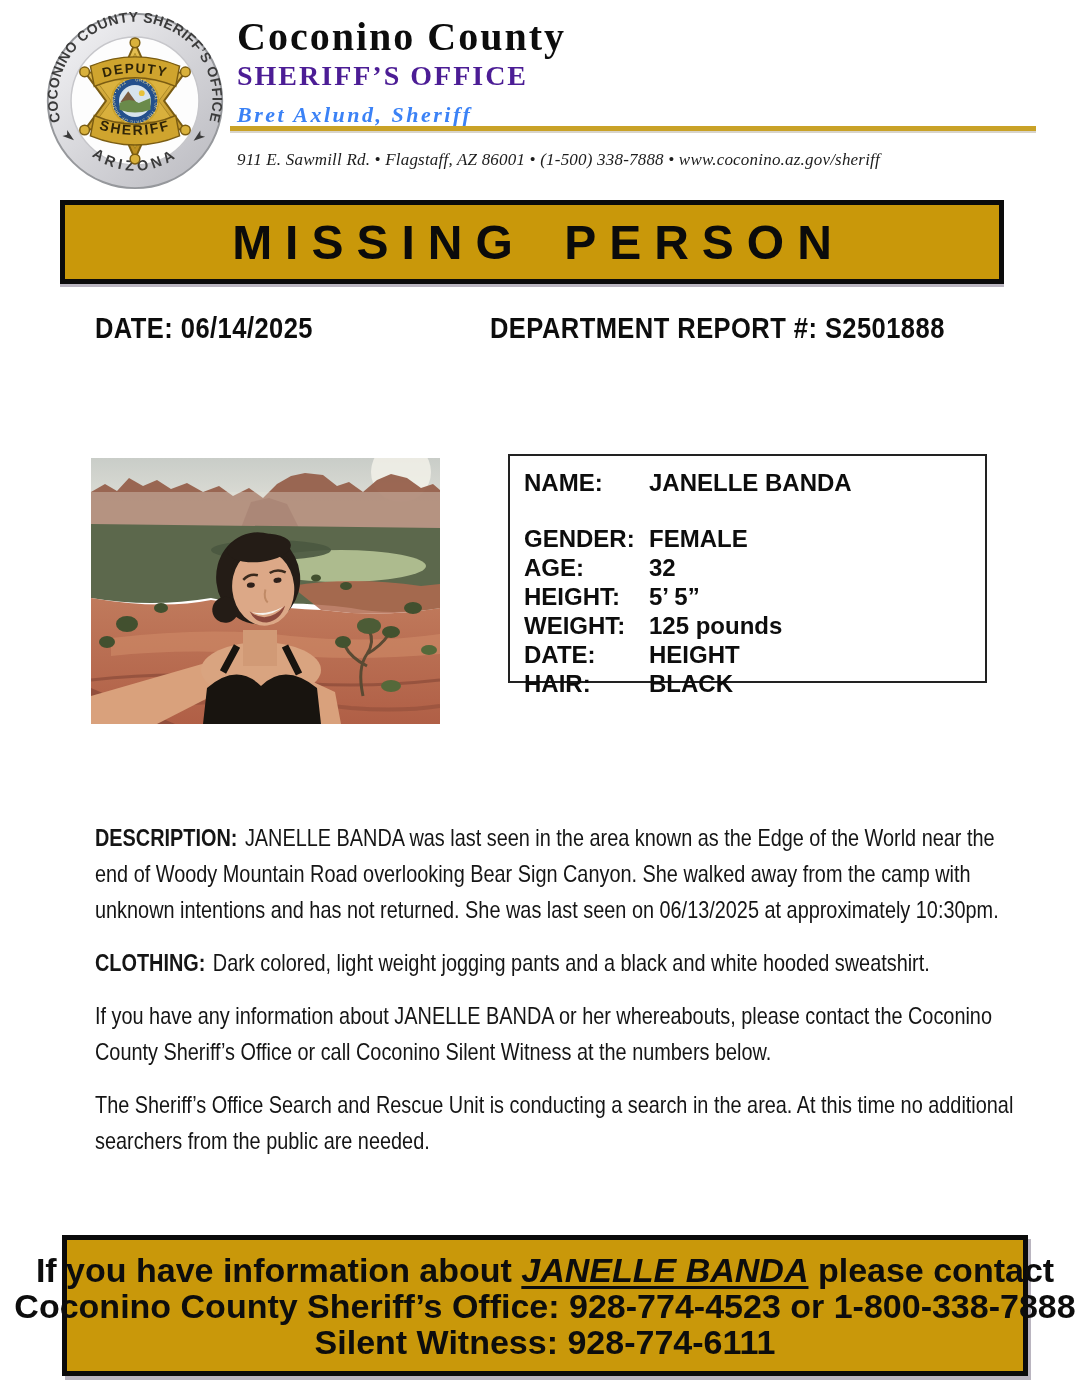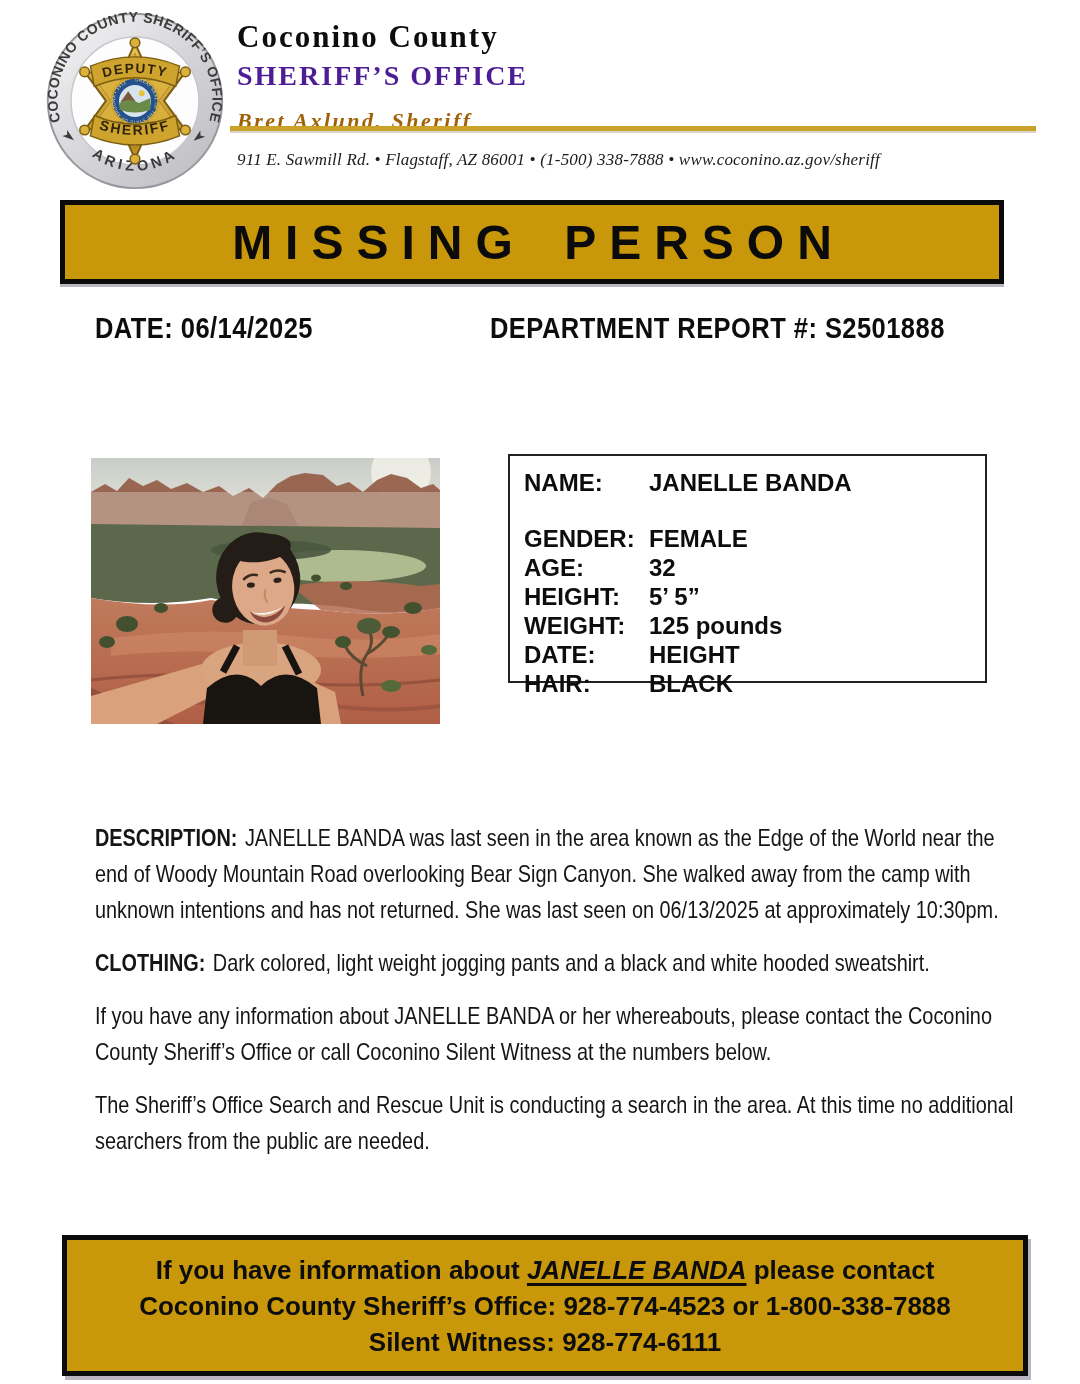--- a/index.html
+++ b/index.html
@@ -6,29 +6,29 @@
   .page {
     position:relative; width:1080px; height:1384px; background:#ffffff;
     font-family:"Liberation Sans", sans-serif; color:#111; overflow:hidden;
   }
 
   
   .badge { position:absolute; left:38px; top:6px; }
   .hdr-text { position:absolute; left:237px; top:20px; }
   .hdr-county {
     font-family:"Liberation Serif", serif; font-weight:bold;
-    font-size:31px; letter-spacing:2px; line-height:34px; color:#0d0d0d;
+    font-size:40px; letter-spacing:2px; line-height:34px; color:#0d0d0d;
   }
   .hdr-office {
     font-family:"Liberation Serif", serif; font-weight:bold;
     font-size:28px; letter-spacing:2px; line-height:44px; color:#4c1d95;
   }
   .hdr-sheriff {
     font-family:"Liberation Serif", serif; font-weight:bold; font-style:italic;
-    font-size:22px; letter-spacing:2.5px; margin-top:10px; color:#a16207;
+    font-size:22px; letter-spacing:2.5px; margin-top:4px; color:#3b82f6;
   }
   .gold-rule {
     position:absolute; left:230px; top:126px; width:806px; height:5px;
     background:#C9A227; border-bottom:2px solid #d8d4cb;
   }
   .address {
     position:absolute; left:237px; top:150px;
     font-family:"Liberation Serif", serif; font-style:italic;
     font-size:17px; letter-spacing:0.2px; color:#1c1c1c; white-space:nowrap;
   }
@@ -75,21 +75,21 @@
   .lbl { font-weight:bold; margin-right:9px; }
 
   
   .footer-banner {
     position:absolute; left:62px; top:1235px; width:966px; height:141px;
     background:#C9980A; border:5px solid #0b0b0b; box-sizing:border-box;
     display:flex; flex-direction:column; align-items:center; justify-content:center;
     box-shadow:3px 4px 0 rgba(130,120,140,0.55);
   }
   .footer-line {
-    font-size:26px; font-weight:bold; line-height:36px; color:#0d0d0d; white-space:nowrap;
+    font-size:34px; font-weight:bold; line-height:36px; color:#0d0d0d; white-space:nowrap;
   }
   .footer-name {
     font-style:italic; text-decoration:underline;
     text-decoration-thickness:3px; text-underline-offset:4px;
   }
 </style>
 </head>
 <body>
 
 <div class="page">

